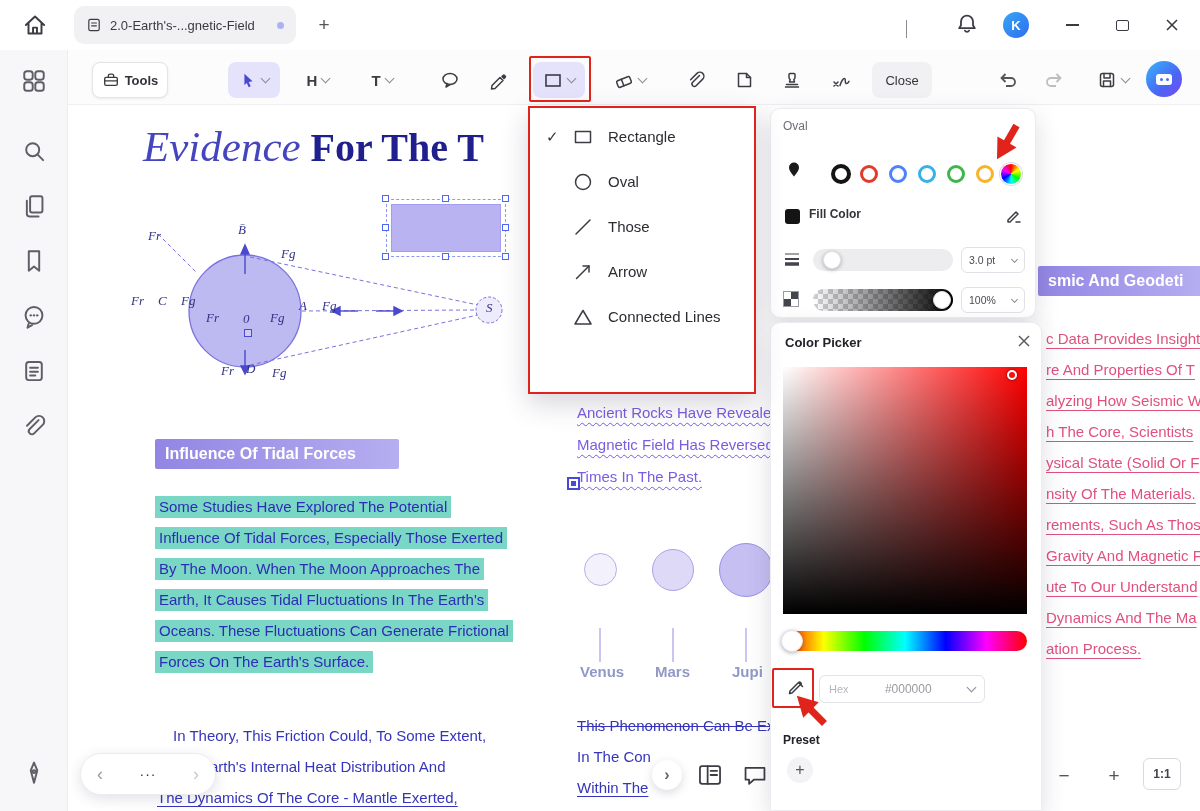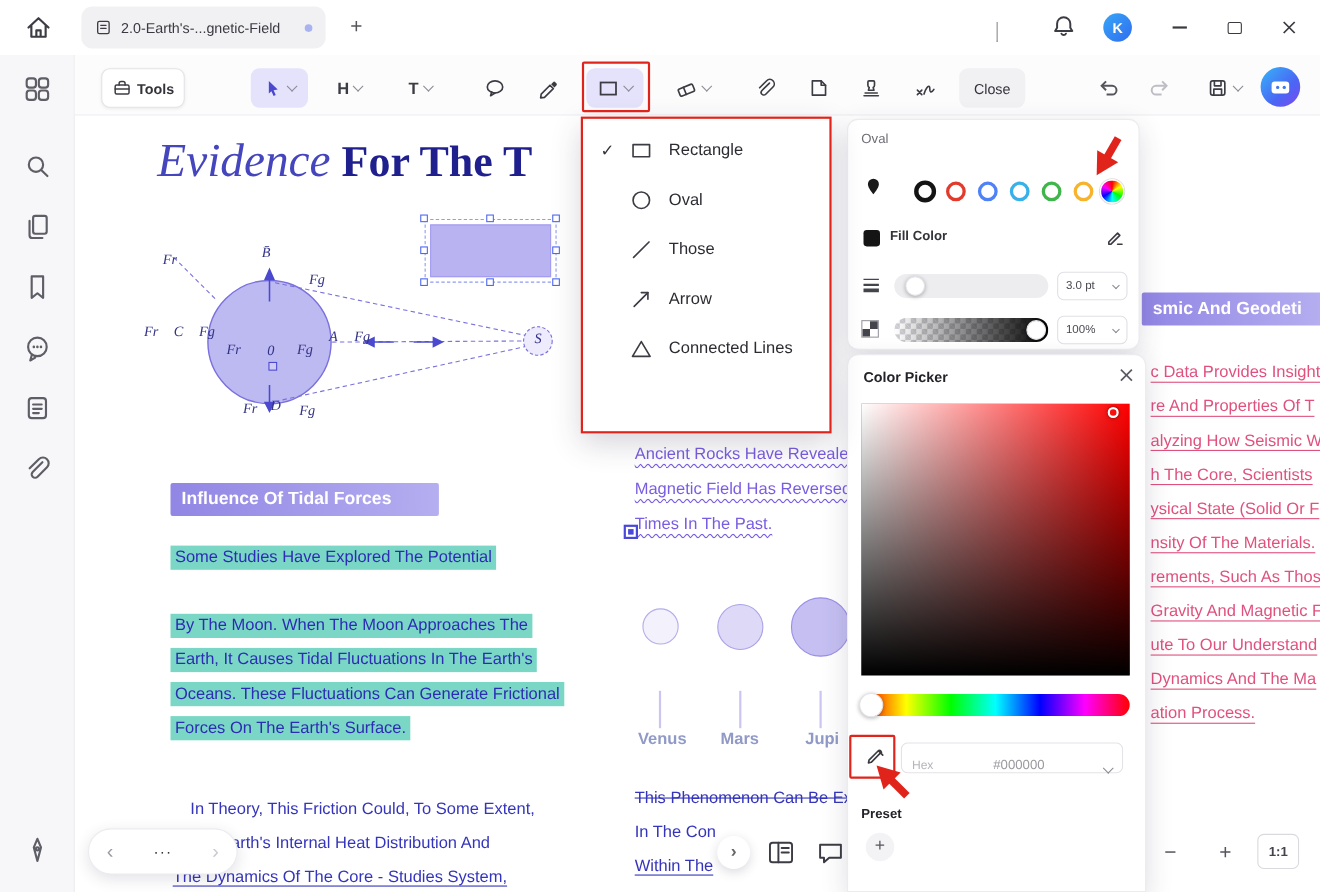--- a/index.html
+++ b/index.html
@@ -128,28 +128,29 @@
   <span class="dl" style="left:221px;top:363px">Fr</span>
   <span class="dl" style="left:246px;top:361px">D</span>
   <span class="dl" style="left:272px;top:365px">Fg</span>
   <span class="dl" style="left:486px;top:300px">S</span>
   <div class="abs" style="left:244px;top:329px;width:8px;height:8px;border:1.5px solid #4a49cf;background:#cfcbf5;z-index:2"></div>
 
   <div class="hdrband" style="left:155px;top:439px;width:244px">
     <span>Influence Of Tidal Forces</span>
   </div>
   <div class="hl" style="top:496px">Some Studies Have Explored The Potential</div>
+  <div class="hl" style="top:527px">Influence Of Tidal Forces, Especially Those Exerted</div>
   <div class="hl" style="top:558px">By The Moon. When The Moon Approaches The</div>
   <div class="hl" style="top:589px">Earth, It Causes Tidal Fluctuations In The Earth's</div>
   <div class="hl" style="top:620px">Oceans. These Fluctuations Can Generate Frictional</div>
   <div class="hl" style="top:651px">Forces On The Earth's Surface.</div>
 
   <div class="bluetext" style="left:173px;top:727px">In Theory, This Friction Could, To Some Extent,</div>
   <div class="bluetext" style="left:200px;top:758px">Earth's Internal Heat Distribution And</div>
-  <div class="bluetext" style="left:157px;top:789px;text-decoration:underline;text-underline-offset:3px">The Dynamics Of The Core - Studies System,</div>
+  <div class="bluetext" style="left:157px;top:789px;text-decoration:underline;text-underline-offset:3px">The Dynamics Of The Core - Mantle Exerted,</div>
 
   <div class="wavy" style="top:404px">Ancient Rocks Have Reveale</div>
   <div class="wavy" style="top:436px">Magnetic Field Has Reversed</div>
   <div class="wavy" style="top:468px">Times In The Past.</div>
   <div class="abs" style="left:567px;top:477px;width:13px;height:13px;border:2px solid #4a48d8;background:#fff;z-index:2">
     <div style="position:absolute;left:2px;top:2px;width:5px;height:5px;background:#4a48d8"></div>
   </div>
 
   <div class="planet" style="left:584px;top:553px;width:33px;height:33px;background:#f3f1fb;border:1px solid #b4aeea"></div>
   <div class="planet" style="left:652px;top:549px;width:42px;height:42px;background:#ddd9f6;border:1px solid #aaa3e8"></div>
@@ -515,21 +516,21 @@
       <span class="abs" style="left:224px;top:3px;width:10px;height:10px;border:2px solid #fff;border-radius:50%;box-shadow:0 0 3px rgba(0,0,0,.6)"></span>
     </div>
     <div class="abs" style="left:12px;top:308px;width:244px;height:20px;border-radius:10px;background:linear-gradient(to right,#f00,#ff0,#0f0,#0ff,#00f,#f0f,#f00)">
       <span class="thumb" style="left:-2px;top:-1px;width:22px;height:22px"></span>
     </div>
     <span class="abs" style="left:8px;top:350px;width:34px;height:32px;display:flex;align-items:center;justify-content:center;cursor:pointer">
       <svg width="20" height="20" viewBox="0 0 20 20">
           <path d="M12.5 3.5 l4 4 M14.5 5.5 L6 14 l-2.5 .5 .5 -2.5 8.5 -8.5 a1.8 1.8 0 0 1 2.5 2.5 z" fill="none" stroke="#3a3a40" stroke-width="1.5" stroke-linecap="round" stroke-linejoin="round"></path>
         </svg>
     </span>
-    <div class="abs" style="left:48px;top:352px;width:202px;height:28px;border:1px solid #e3e3e8;border-radius:6px;display:flex;align-items:flex-end;padding:0 9px;gap:25px">
+    <div class="abs" style="left:48px;top:352px;width:166px;height:28px;border:1px solid #e3e3e8;border-radius:6px;display:flex;align-items:center;padding:0 9px;gap:25px">
       <span style="font-size:11px;color:#b5b5bc">Hex</span>
       <span style="font-size:12px;color:#9a9aa0;flex:1;text-align:center">#000000</span>
       <span class="chev"></span>
     </div>
     <div class="abs" style="left:12px;top:410px;font-size:12px;font-weight:bold;color:#222228">Preset</div>
     <div class="abs" style="left:16px;top:434px;width:26px;height:26px;border-radius:13px;background:#f3f3f6;display:flex;align-items:center;justify-content:center;font-size:16px;color:#55555c;cursor:pointer">
       <span>+</span>
     </div>
   </div>
 

